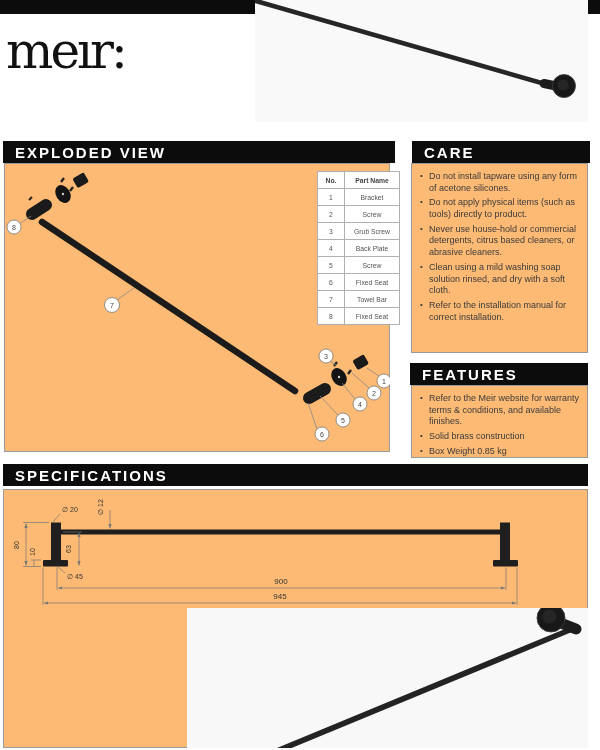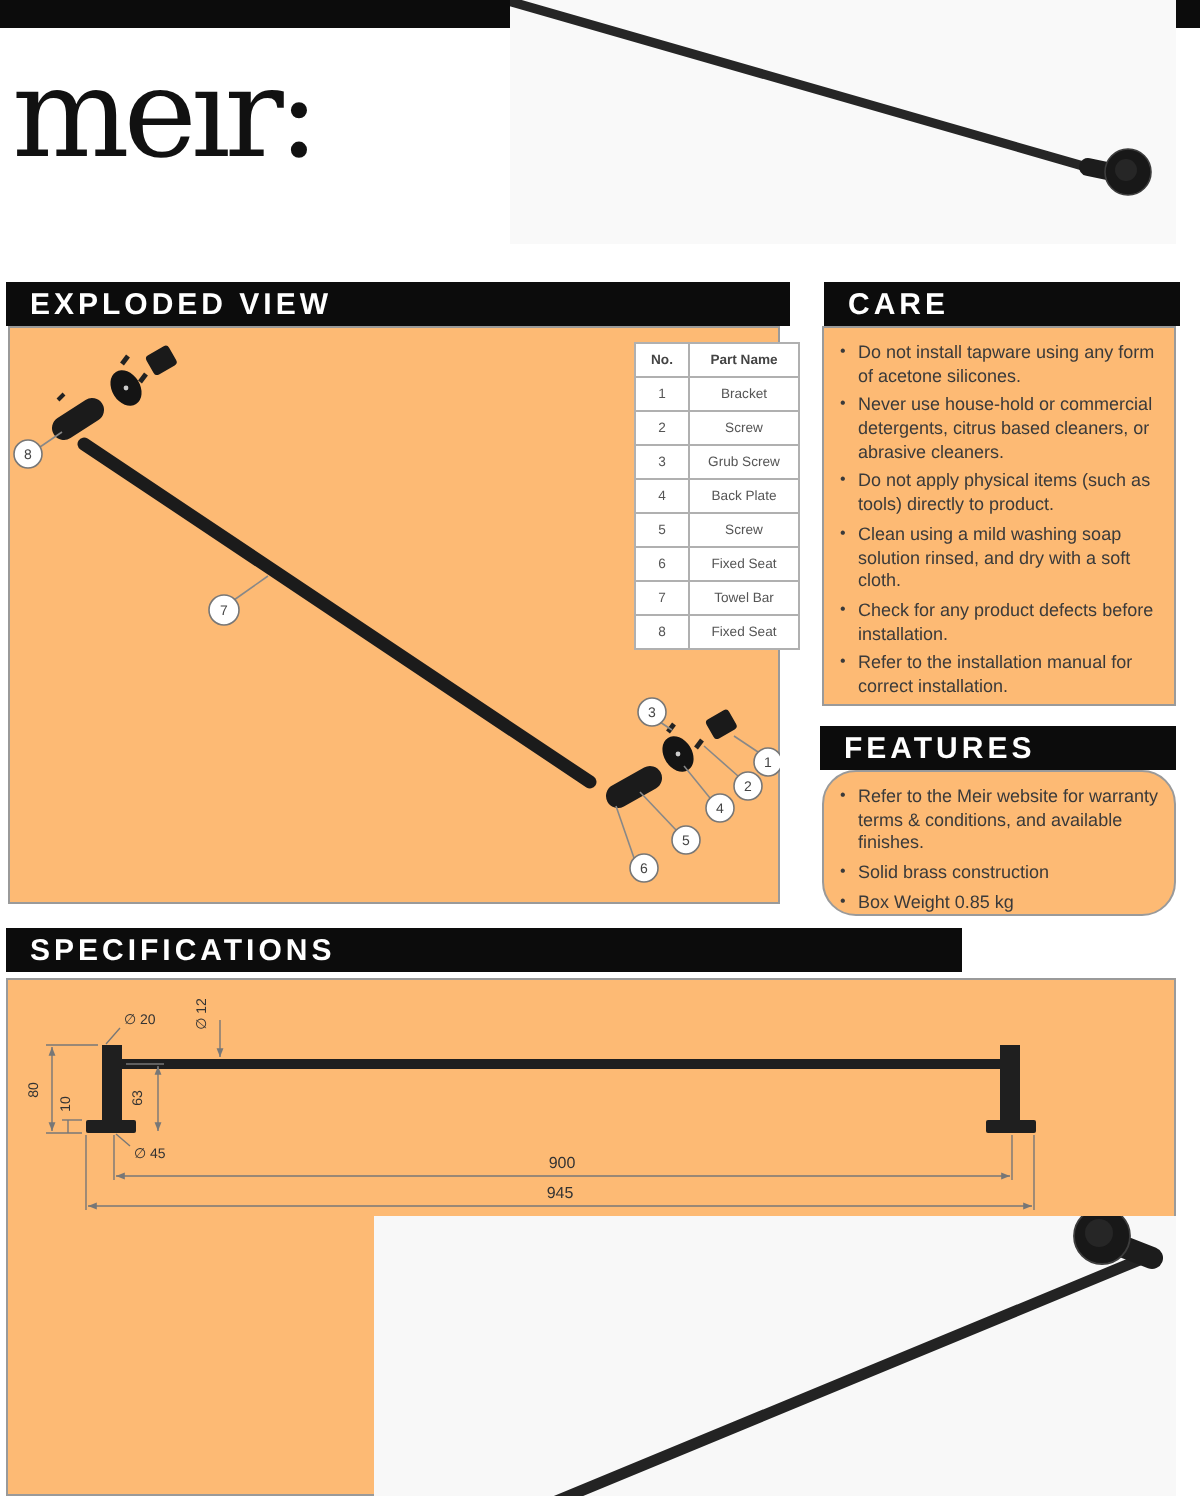--- a/index.html
+++ b/index.html
@@ -2,32 +2,32 @@
 <html><head>
 <meta charset="utf-8">
 <style>
   html,body{margin:0;padding:0;background:#ffffff;}
   .page{position:relative;width:600px;height:750px;background:#ffffff;overflow:hidden;
         font-family:"Liberation Sans",sans-serif;}
   .topbar{position:absolute;top:0;height:14px;background:#0c0c0c;}
   .topbar.left{left:0;width:256px;}
   .topbar.right{left:586px;width:14px;}
   .logo{position:absolute;left:6px;top:26px;font-family:"DejaVu Serif",serif;
-        font-size:62px;line-height:1;color:#111;letter-spacing:-3px;}
+        font-size:50px;line-height:1;color:#111;letter-spacing:-3px;}
   .sec-header{position:absolute;height:22px;background:#0c0c0c;color:#ffffff;
         font-size:15px;font-weight:bold;letter-spacing:2px;line-height:23px;
         padding-left:12px;box-sizing:border-box;}
   .hdr-exploded{left:3px;top:141px;width:392px;}
   .hdr-care{left:412px;top:141px;width:178px;}
   .hdr-features{left:410px;top:363px;width:178px;}
-  .hdr-specs{left:3px;top:464px;width:478px;}
+  .hdr-specs{left:3px;top:464px;width:585px;}
   .panel{position:absolute;background:#fdba74;border:1px solid #9a9a9a;box-sizing:border-box;}
   .box-exploded{left:4px;top:163px;width:386px;height:289px;}
   .box-care{left:411px;top:163px;width:177px;height:190px;}
-  .box-features{left:411px;top:385px;width:177px;height:73px;border-radius:17px;}
+  .box-features{left:411px;top:385px;width:177px;height:73px;}
   .box-specs{left:3px;top:489px;width:585px;height:259px;}
   .bullets{margin:0;padding:7px 6px 0 8px;list-style:none;}
   .bullets li{position:relative;padding-left:9px;margin-bottom:3px;
         font-size:9px;line-height:1.3;color:#3a3a3a;}
   .bullets li::before{content:"\2022";position:absolute;left:0;top:0;color:#3a3a3a;font-size:8px;}
   .parts-table{position:absolute;left:317px;top:171px;border-collapse:collapse;table-layout:fixed;}
   .parts-table th,.parts-table td{border:1px solid #b0b0b0;font-size:6.8px;color:#555;
         text-align:center;height:16px;padding:0 2px;background:#fff;}
   .parts-table th{color:#444;font-weight:bold;}
   .col-no{width:22px;} .col-name{width:50px;}
@@ -166,24 +166,23 @@
           <td>8</td>
           <td>Fixed Seat</td>
         </tr>
       </tbody>
   </table>
 
   <div class="sec-header hdr-care">CARE</div>
   <div class="panel box-care">
     <ul class="bullets">
         <li>Do not install tapware using any form of acetone silicones.</li>
+        <li>Do not apply physical items (such as tools) directly to product.</li>
         <li>Never use house-hold or commercial detergents, citrus based cleaners, or abrasive cleaners.</li>
-        <li>Do not apply physical items (such as tools) directly to product.</li>
         <li>Clean using a mild washing soap solution rinsed, and dry with a soft cloth.</li>
-        <li>Check for any product defects before installation.</li>
         <li>Refer to the installation manual for correct installation.</li>
       </ul>
   </div>
 
   <div class="sec-header hdr-features">FEATURES</div>
   <div class="panel box-features">
     <ul class="bullets">
         <li>Refer to the Meir website for warranty terms &amp; conditions, and available finishes.</li>
         <li>Solid brass construction</li>
         <li>Box Weight 0.85 kg</li>

